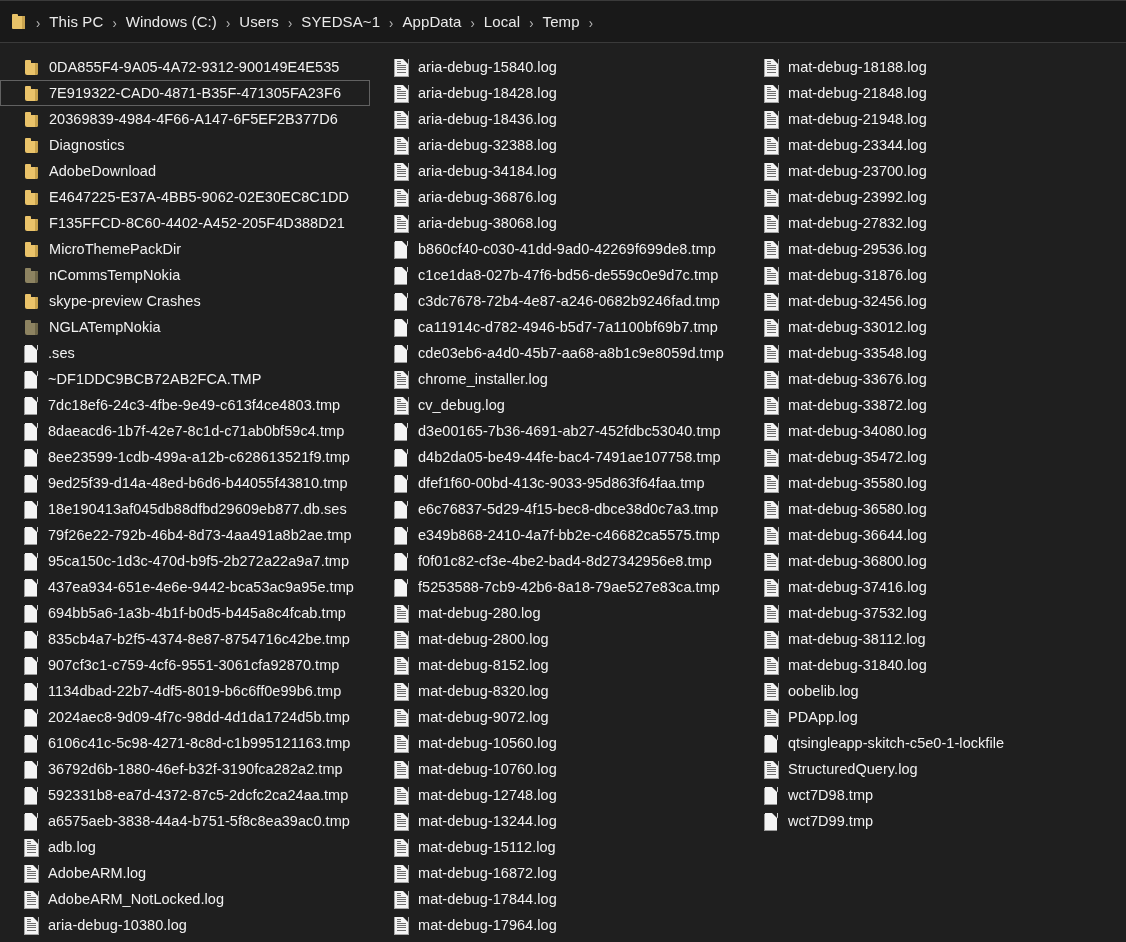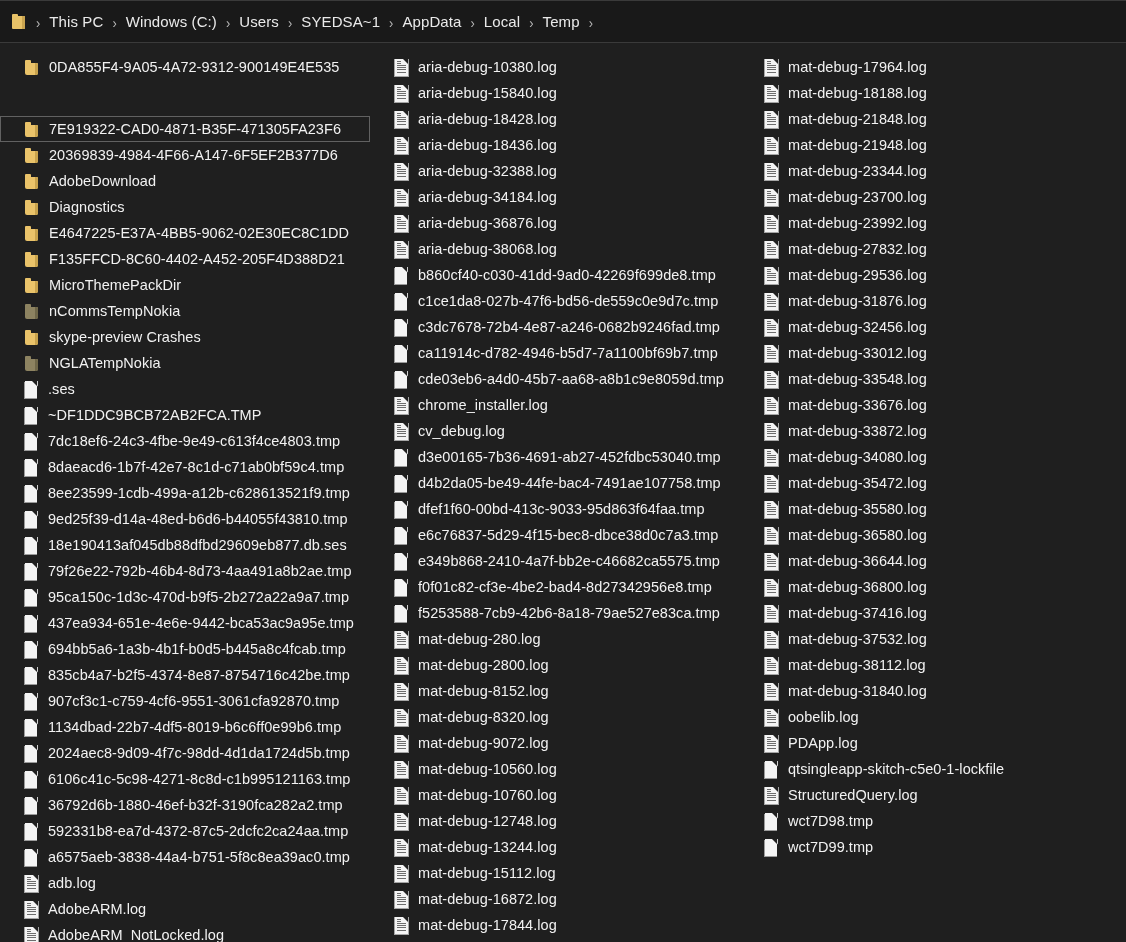--- a/index.html
+++ b/index.html
@@ -59,21 +59,20 @@
   }
   .item{
     width:370px;height:26px;box-sizing:border-box;
     display:flex;align-items:center;
     padding-left:23px;
     border:1px solid transparent;
   }
   .item.selected{
     border:1px solid #616161;
     background:#1f1f1f;
-    margin-top:36px;
   }
   .label{
     font-size:14.5px;color:#f2f2f2;white-space:nowrap;
     letter-spacing:.05px;
     margin-left:9px;
     line-height:18px;
   }
   
   .ico{width:15px;height:17px;position:relative;flex:0 0 auto;}
 
@@ -179,29 +178,29 @@
         <span class="edge"></span>
       </span>
       <span class="label">20369839-4984-4F66-A147-6F5EF2B377D6</span>
     </div>
     <div class="item">
       <span class="ico folder">
         <span class="tab"></span>
         <span class="body"></span>
         <span class="edge"></span>
       </span>
-      <span class="label">AdobeDownload</span>
+      <span class="label">Diagnostics</span>
     </div>
     <div class="item">
       <span class="ico folder">
         <span class="tab"></span>
         <span class="body"></span>
         <span class="edge"></span>
       </span>
-      <span class="label">Diagnostics</span>
+      <span class="label">AdobeDownload</span>
     </div>
     <div class="item">
       <span class="ico folder">
         <span class="tab"></span>
         <span class="body"></span>
         <span class="edge"></span>
       </span>
       <span class="label">E4647225-E37A-4BB5-9062-02E30EC8C1DD</span>
     </div>
     <div class="item">

